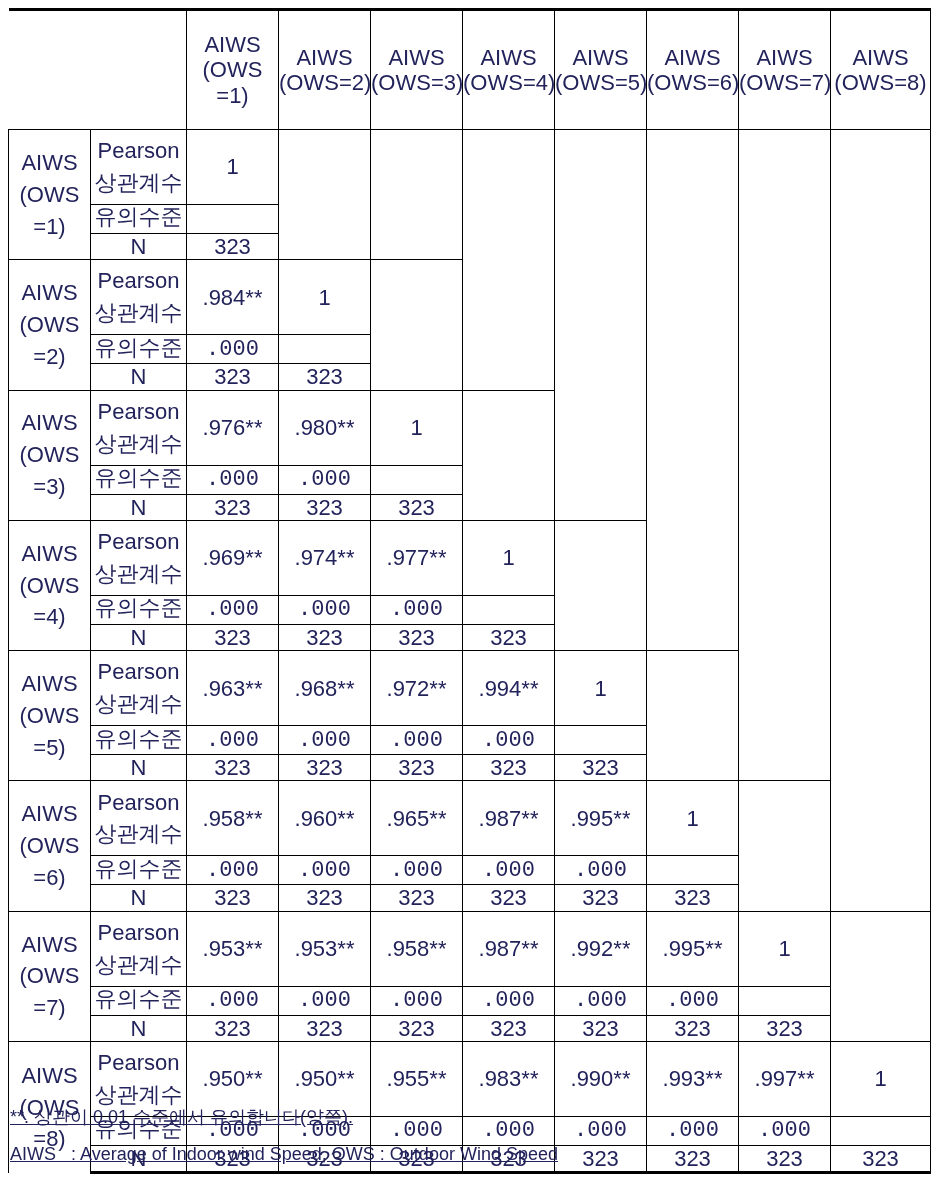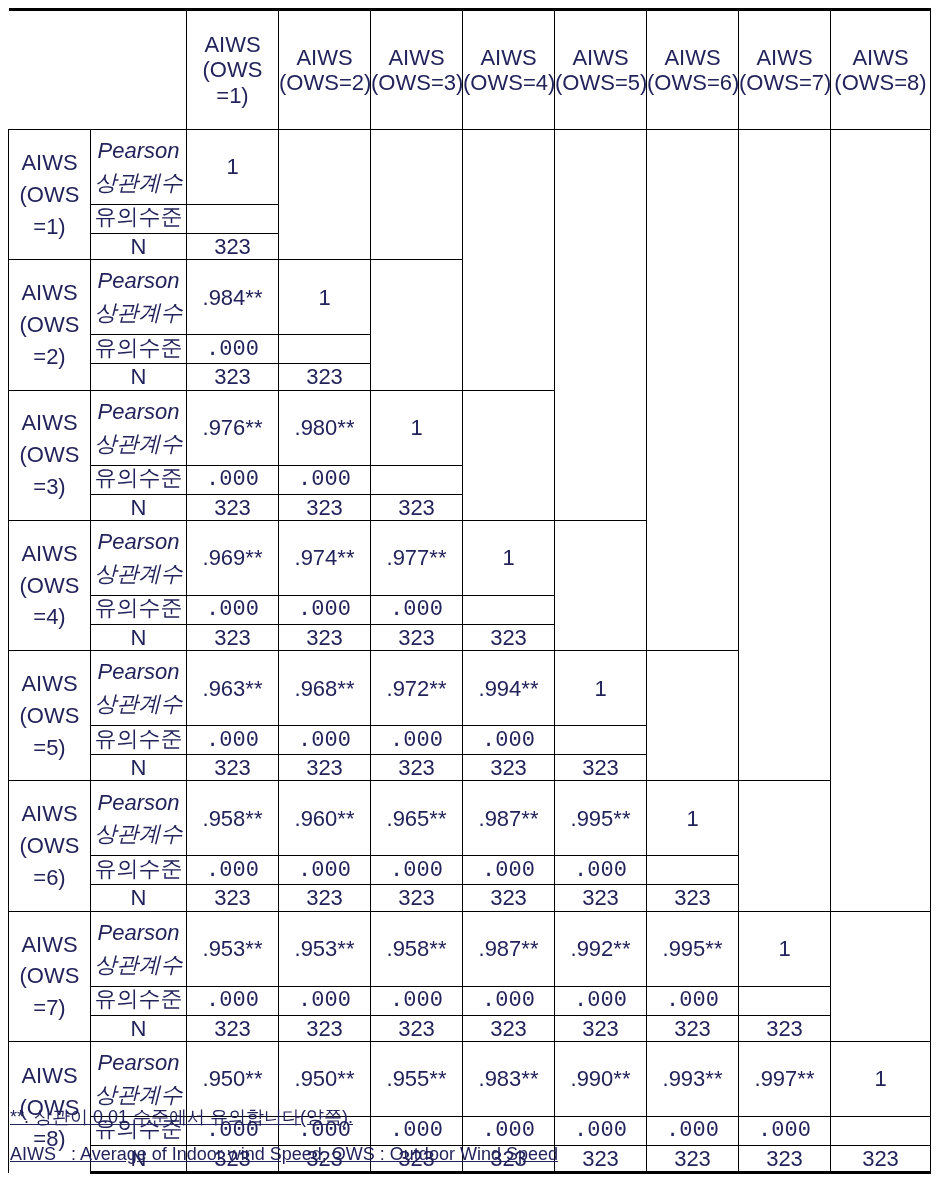--- a/index.html
+++ b/index.html
@@ -52,21 +52,21 @@
     white-space:pre-line;
     line-height:1.45;
     padding:0 1px;
   }
   .meas{
     width:96px;
     border-right:1px solid #000;
     text-align:center;
     white-space:pre-line;
   }
-  .meas.pear{line-height:1.45;font-style:italic;}
+  .meas.pear{line-height:1.45;}
 
   
   .v{border-right:1px solid #000;}
 
   
   .rp td{height:74px;}
   .rs td{height:28px;}
   .rn td{height:23px;}
 
   

